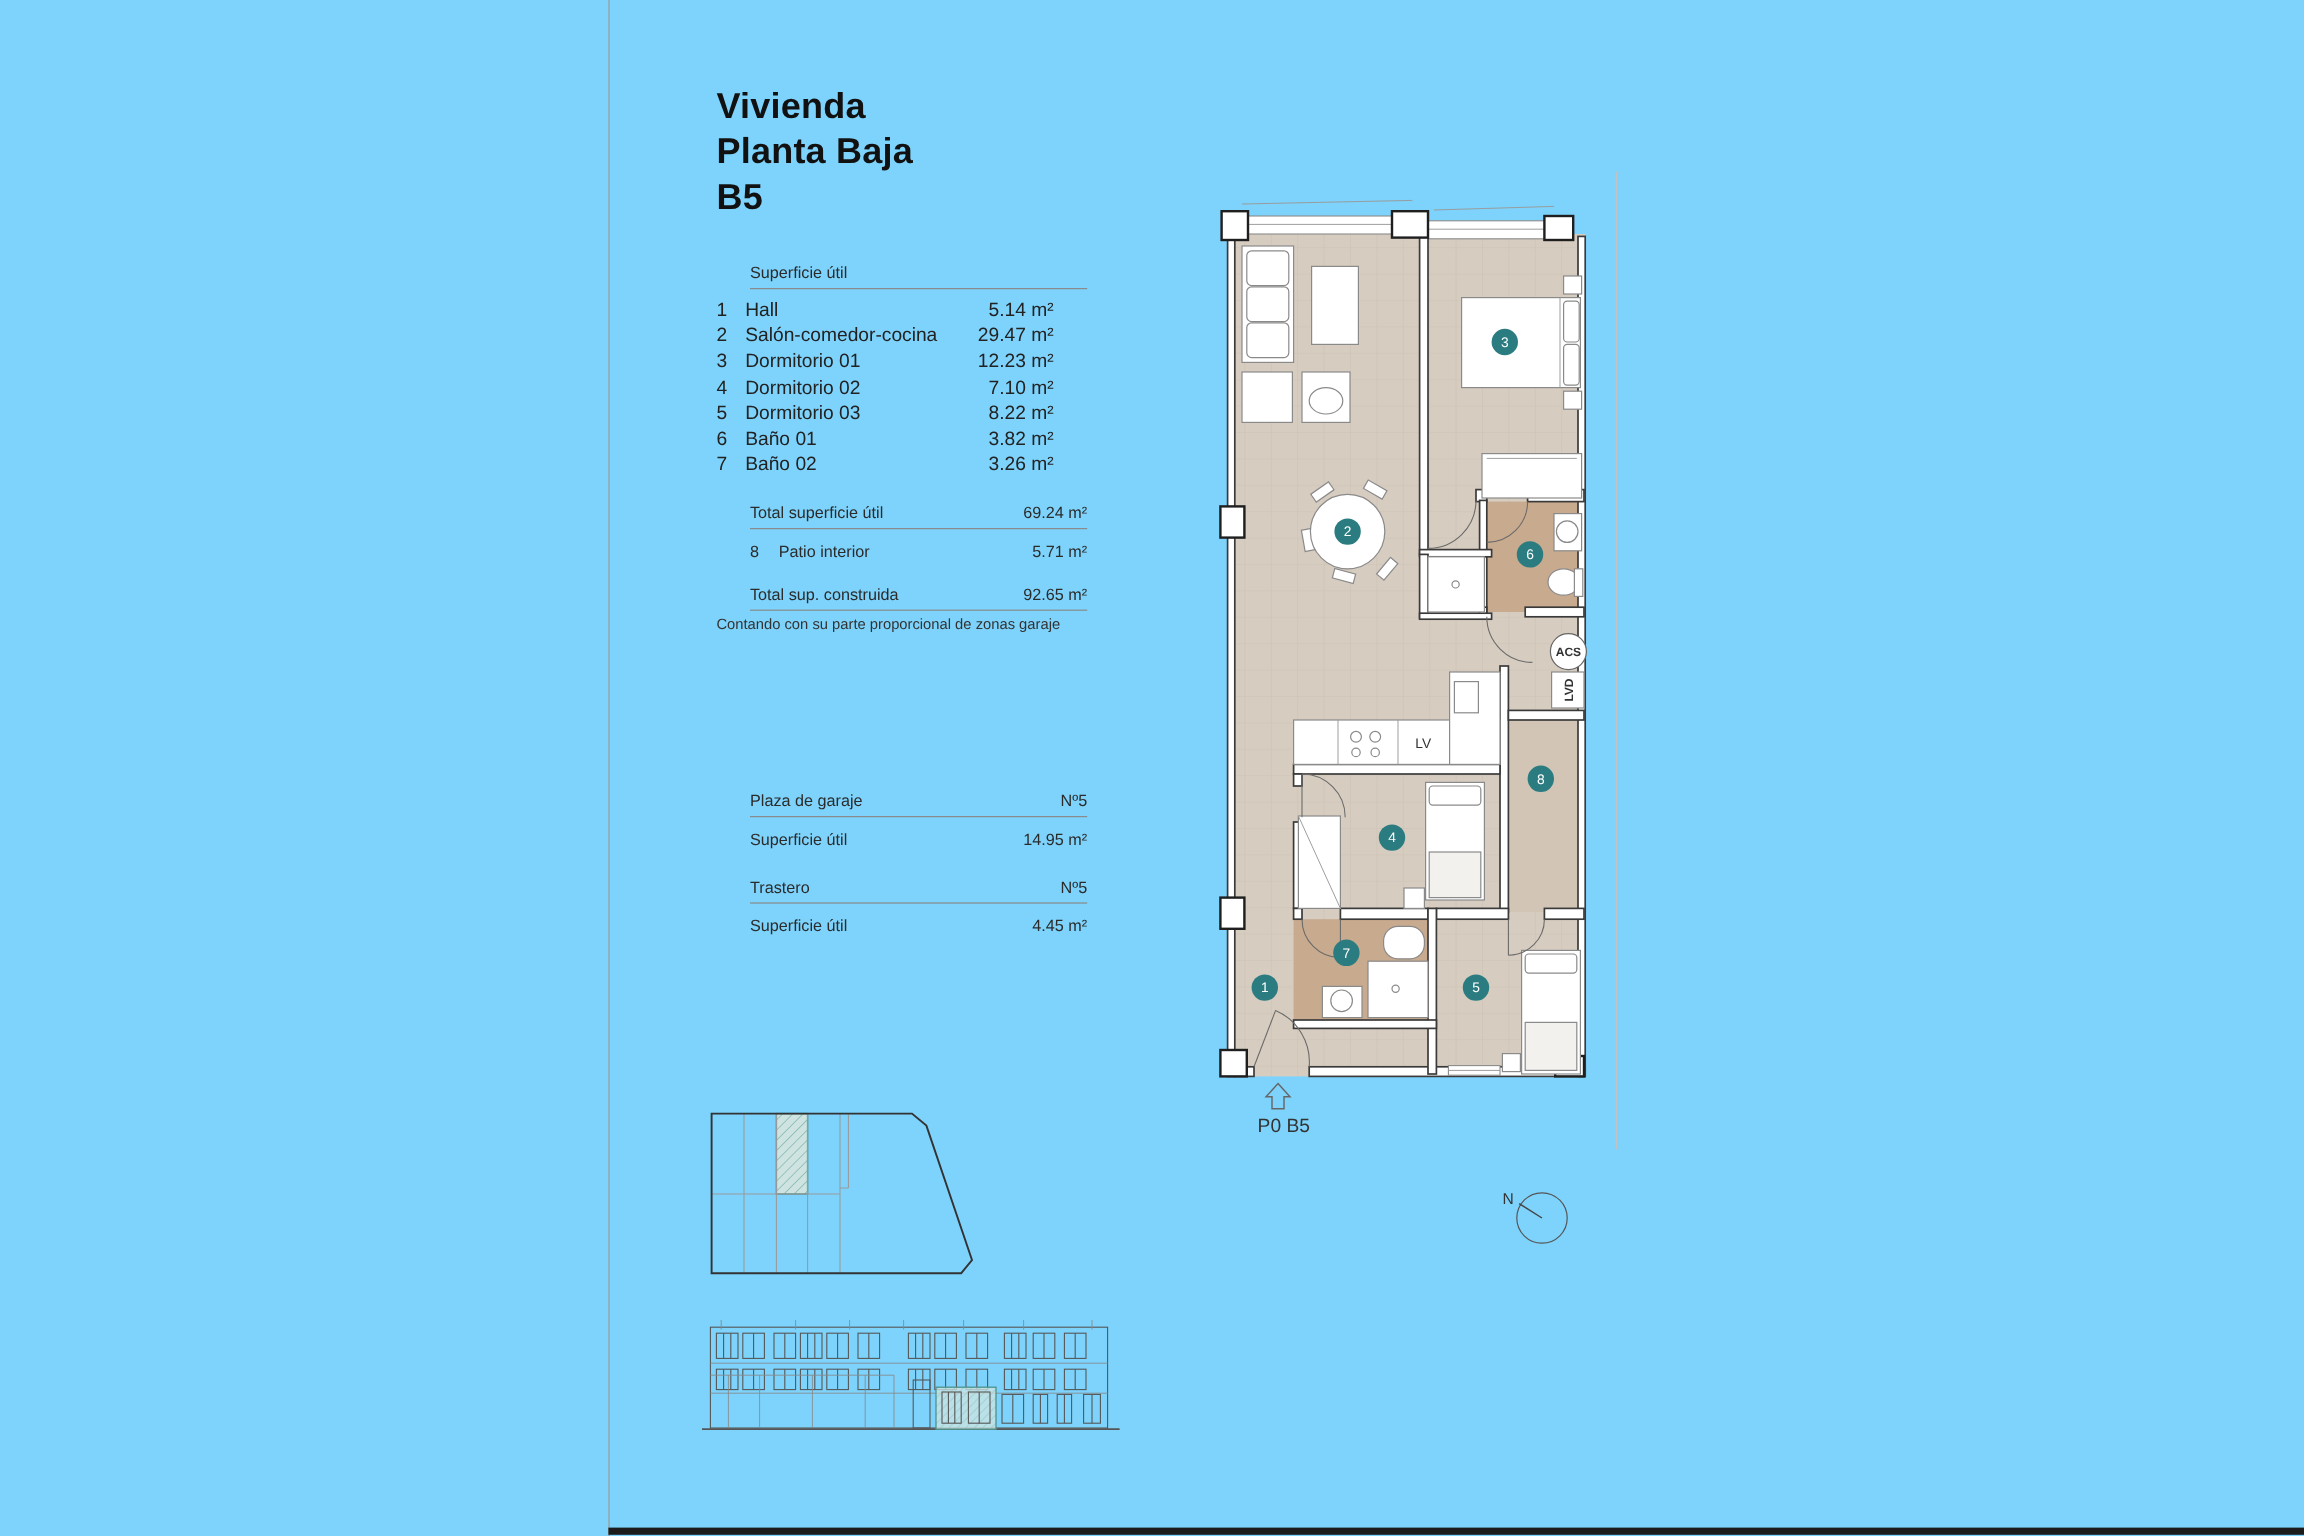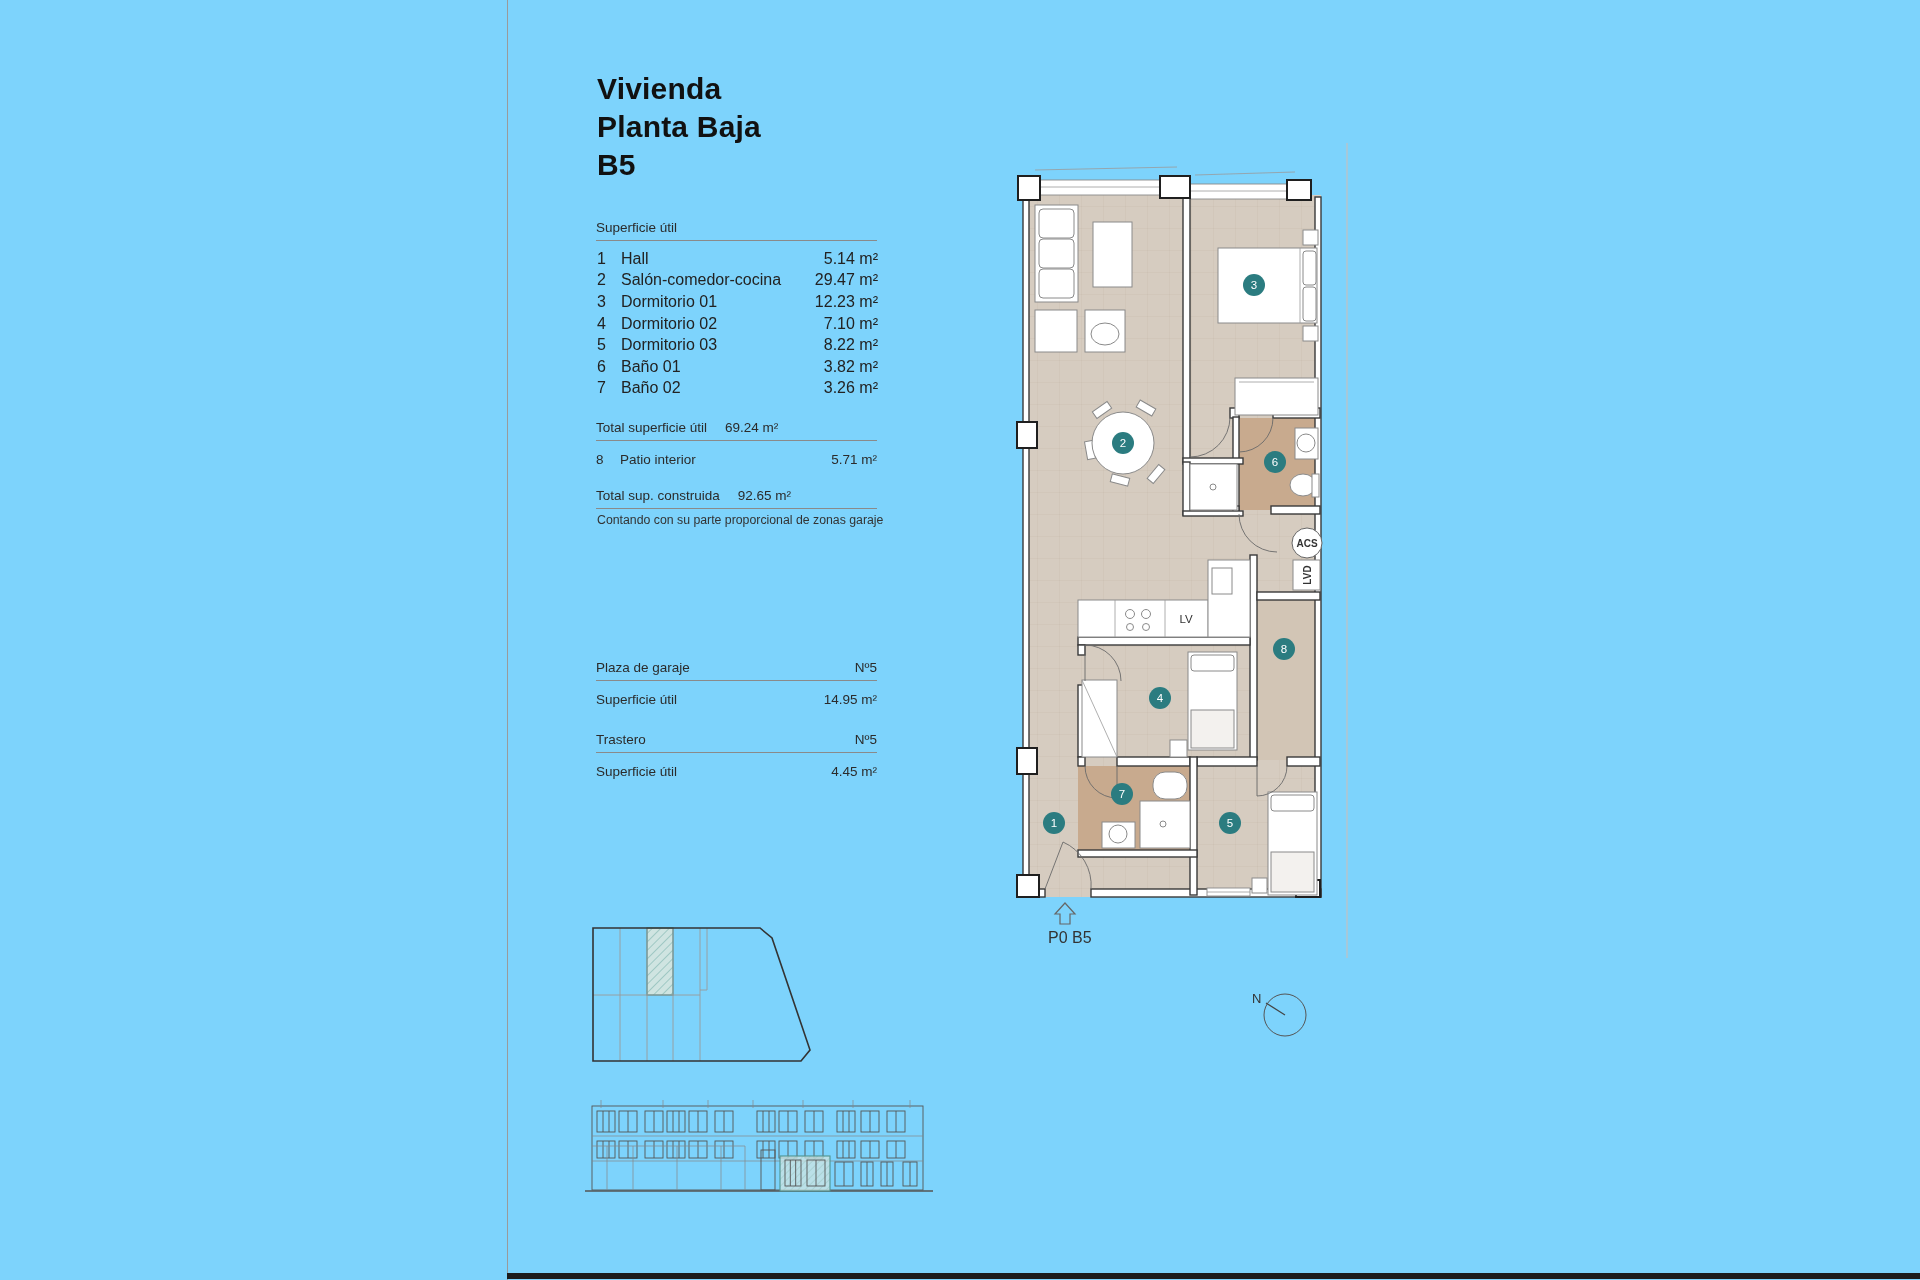--- a/index.html
+++ b/index.html
@@ -4,28 +4,28 @@
 <style>
   html,body{margin:0;padding:0;background:#fff;}
   .page{position:relative;width:1920px;height:1280px;background:#7dd3fc;overflow:hidden;
         font-family:"Liberation Sans", sans-serif;color:#222;}
   .vline{position:absolute;left:507px;top:0;width:1px;height:1280px;background:#9a9a9a;}
   .bottombar{position:absolute;left:507px;right:0;top:1273px;height:6px;background:#1c1c1c;}
 
   .titleblock{position:absolute;left:597px;top:70px;font-size:30px;line-height:38px;
               font-weight:700;letter-spacing:.2px;color:#111;}
 
-  .tbl{position:absolute;left:596px;width:281px;font-size:13.5px;color:#2b2b2b;}
+  .tbl{position:absolute;left:625px;width:281px;font-size:13.5px;color:#2b2b2b;}
   .hdr-row{display:flex;justify-content:space-between;padding-bottom:5px;border-bottom:1px solid #8a8a8a;}
   .rows{position:absolute;left:597px;width:281px;}
   .r{display:flex;height:21.6px;align-items:center;}
   .r .n{width:24px;flex:none;}
   .r .lb{flex:1;}
   .r .vl{flex:none;}
-  .total-row{display:flex;padding-bottom:5px;border-bottom:1px solid #8a8a8a;gap:18px;}
+  .total-row{display:flex;justify-content:space-between;padding-bottom:5px;border-bottom:1px solid #8a8a8a;gap:18px;}
   .plain-row{display:flex;justify-content:space-between;}
   .note{position:absolute;left:597px;width:300px;font-size:12.3px;color:#333;}
 
   svg{position:absolute;font-family:"Liberation Sans", sans-serif;}
   svg text{fill:#333;}
   .wall{fill:#ffffff;stroke:#3a3a3a;stroke-width:1.4;}
   .pillar{fill:#ffffff;stroke:#1f1f1f;stroke-width:2;}
   .furn{fill:#ffffff;stroke:#8a8a8a;stroke-width:1;}
   .furn2{fill:#f3f1ee;stroke:#8a8a8a;stroke-width:1;}
   .arc{fill:none;stroke:#6a6a6a;stroke-width:0.9;}

